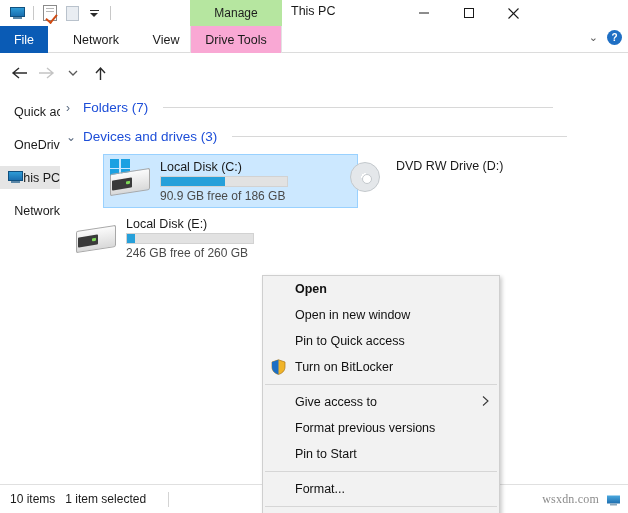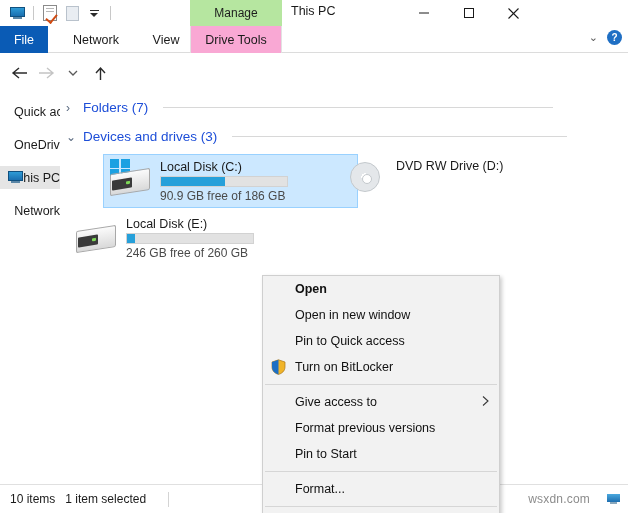--- a/index.html
+++ b/index.html
@@ -142,21 +142,21 @@
   .statusbar {
     position: absolute; left: 0; top: 484px; width: 628px; height: 29px;
     background: #fff; border-top: 1px solid #e0e0e0;
     display: flex; align-items: center; gap: 0;
   }
   .status-text { font-size: 12px; color: #1a1a1a; white-space: nowrap; }
   .status-1 { margin-left: 10px; }
   .status-2 { margin-left: 10px; }
   .status-divider { width: 1px; height: 15px; background: #d4d4d4; margin-left: 22px; }
   .watermark { position: absolute; right: 8px; top: 50%; transform: translateY(-50%);
-    display: flex; align-items: center; gap: 17px; }
+    display: flex; align-items: flex-end; gap: 8px; font-family: Liberation Serif, serif; }
   .wm-text { font-size: 12px; color: #8c8c8c; letter-spacing: .2px; }
   .wm-ico { width: 13px; height: 11px; position: relative; }
   .wm-ico .s { position: absolute; left: 0; top: 0; width: 13px; height: 8px; background: linear-gradient(#4aa8de,#1f6fb0); }
   .wm-ico .b { position: absolute; left: 3px; top: 8px; width: 7px; height: 2px; background: #8aa8bd; }
 </style>
 </head>
 <body>
 
 <div class="window">
 

